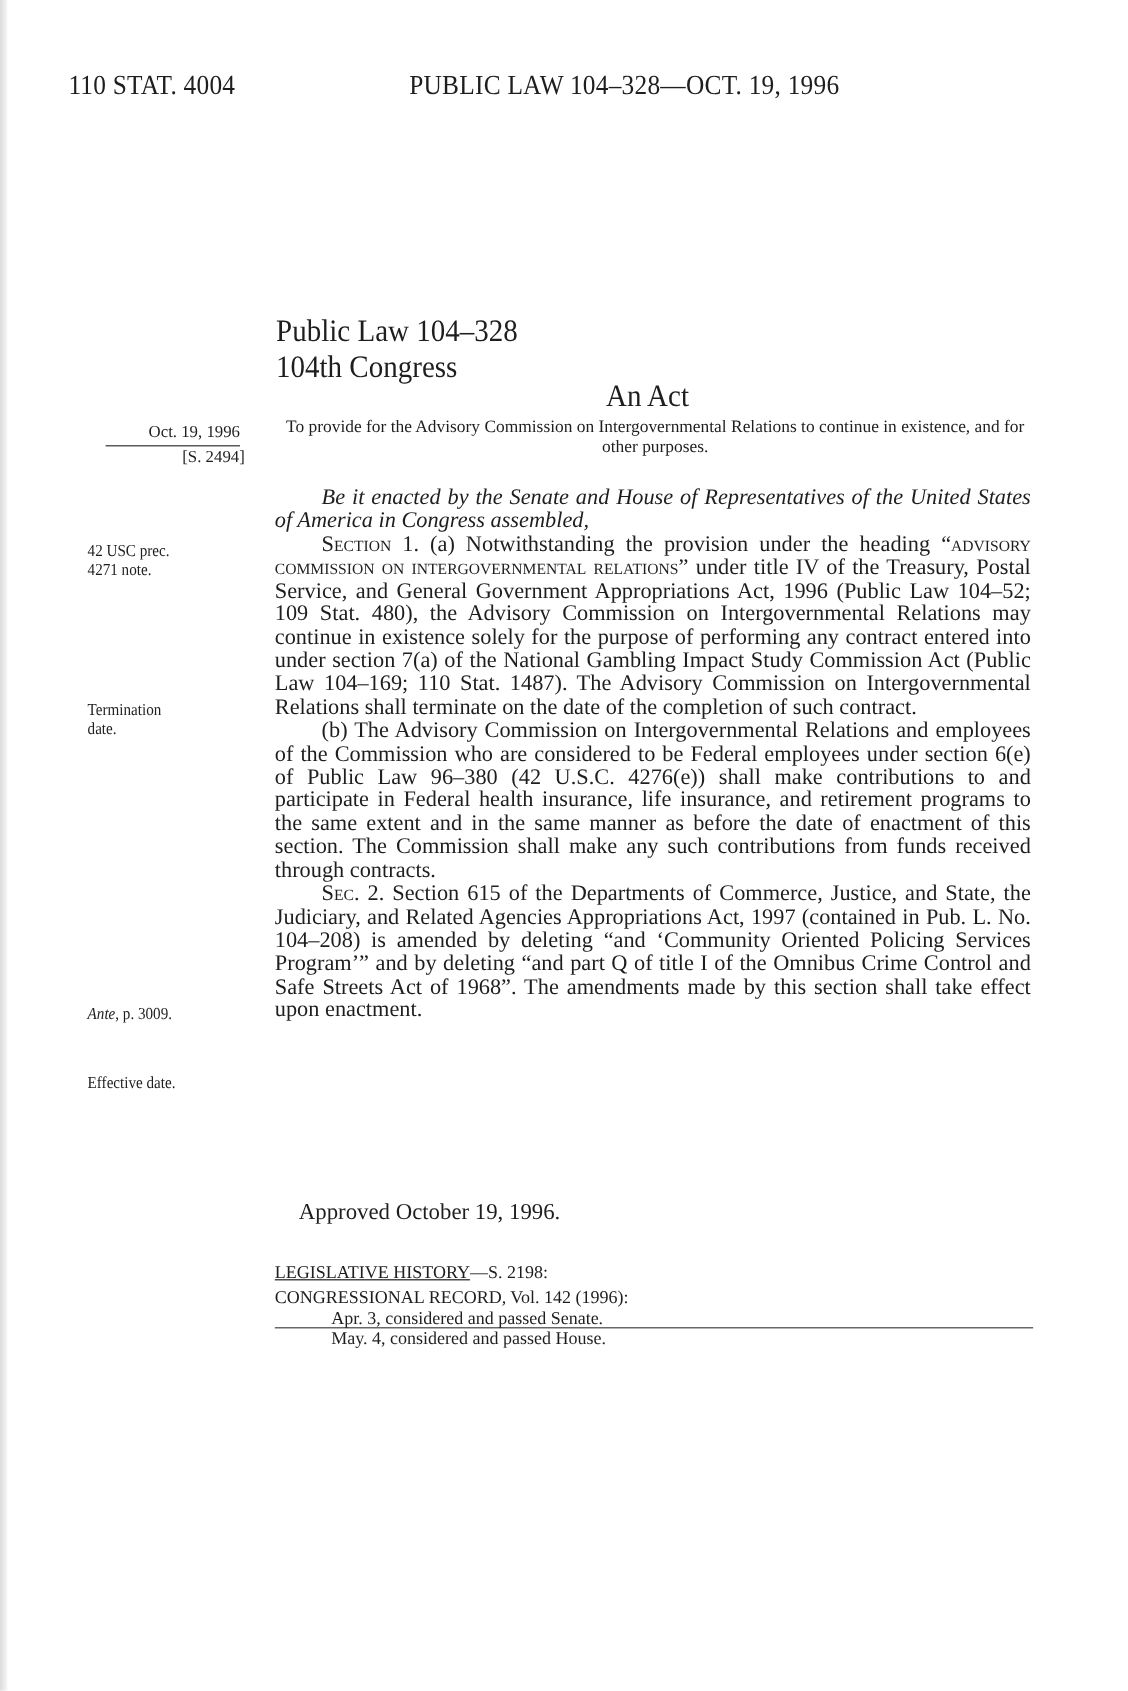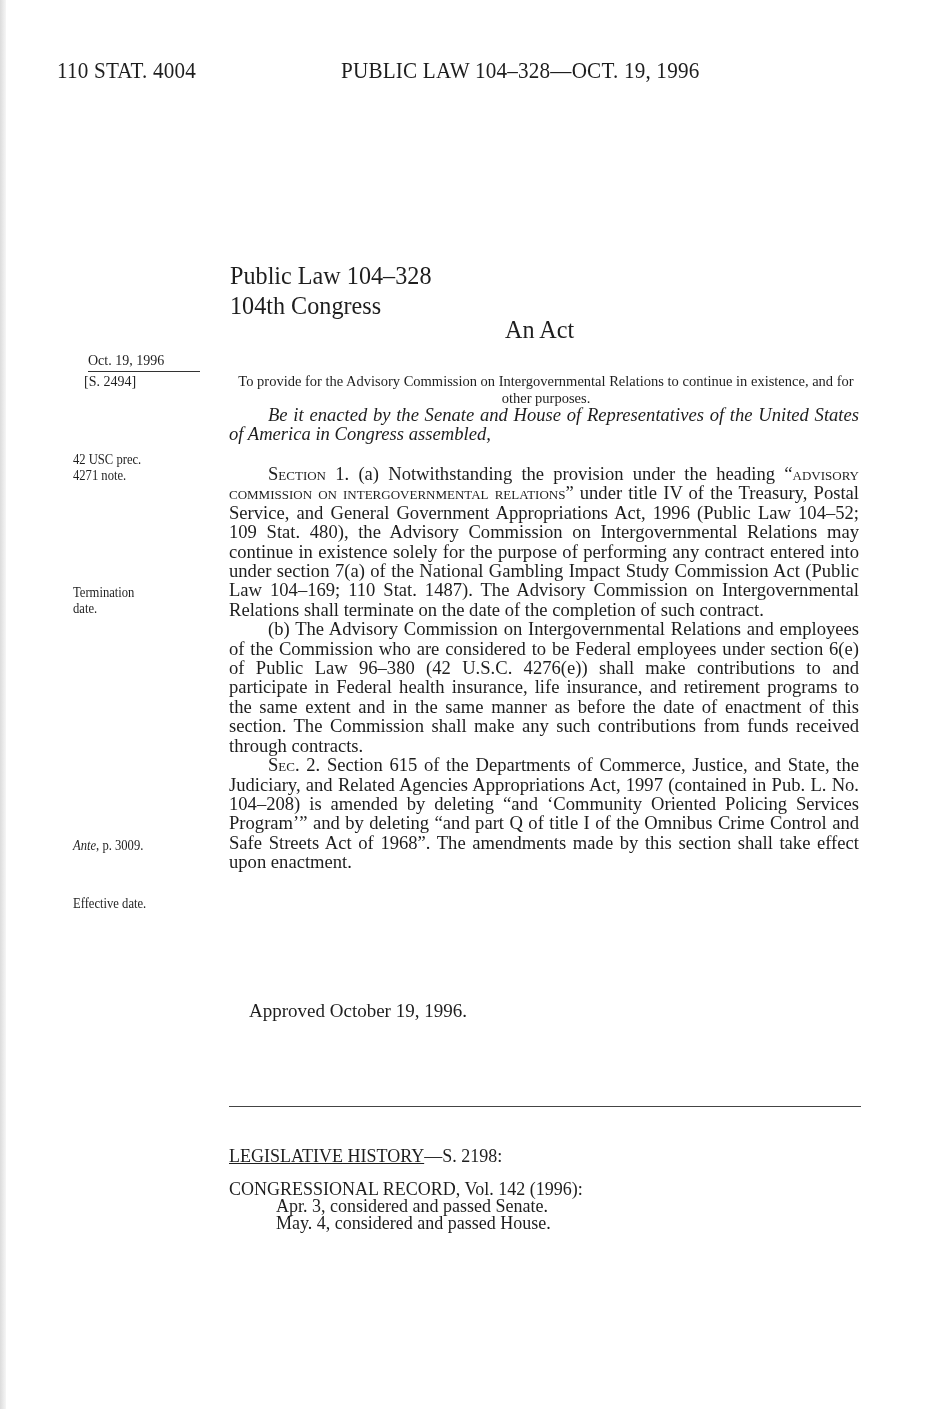--- a/index.html
+++ b/index.html
@@ -6,31 +6,31 @@
   body {
     width:940px; height:1409px; background:#ffffff; position:relative; overflow:hidden;
     font-family:"Liberation Serif","DejaVu Serif",serif; color:#1e1e1e;
   }
   .edge { position:absolute; left:0; top:0; width:6px; height:1409px; background:linear-gradient(to right,#dcdcdc,#f6f6f6); }
   .abs { position:absolute; }
   .running { top:58px; font-size:23px; letter-spacing:0.2px; font-family:"Liberation Serif",serif; transform:scaleX(0.92); transform-origin:left; }
   .pl-title { left:230px; top:261px; font-size:26px; line-height:30px; transform:scaleX(0.93); transform-origin:left; }
   .act { left:505px; top:315px; font-size:26px; transform:scaleX(0.93); transform-origin:left; }
   .margin { left:73px; font-size:14px; line-height:16px; transform:scaleX(0.9); transform-origin:left; }
-  .date-block { left:84px; top:352px; width:120px; text-align:left; font-size:14px; line-height:18px; }
+  .date-block { left:84px; top:352px; width:120px; text-align:right; font-size:14px; line-height:18px; }
   .date-block .d1 { display:block; border-bottom:1.5px solid #333; padding-bottom:1px; width:112px; margin:0 auto; }
   .date-block .d2 { display:block; padding-top:1px; }
-  .purpose { left:232px; top:373px; width:628px; text-align:center; font-size:14.5px; line-height:17px; }
+  .purpose { left:232px; top:348px; width:628px; text-align:center; font-size:14.5px; line-height:17px; }
   .body-text { left:229px; width:630px; font-size:18.6px; line-height:19.4px; text-align:justify; }
   .body-text p { margin:0; text-indent:39px; text-align:justify; }
   .sc { font-variant:small-caps; }
   .enact { top:405px; font-style:italic; }
   .approved { left:249px; top:956px; font-size:19px;margin-top:44px; }
   .hist-rule { left:229px; top:1106px; width:632px; height:0; border-top:1.5px solid #444; }
-  .hist { left:229px; top:1148px; font-size:18px; line-height:17px; }
+  .hist { left:229px; top:1053px; font-size:15px; line-height:17px; }
   .hist .h1 { text-decoration:underline; }
   .hist .item { padding-left:47px; display:block; }
 </style>
 </head>
 <body>
 
 <div class="edge"></div>
 
 <div class="abs running" style="left:57px;">110 STAT. 4004</div>
 <div class="abs running" style="left:341px;">PUBLIC LAW 104–328—OCT. 19, 1996</div>
@@ -58,27 +58,27 @@
 </div>
 <div class="abs margin" style="top:838px;">
   <i>Ante</i><span>, p. 3009.</span>
 </div>
 <div class="abs margin" style="top:896px;">Effective date.</div>
 
 <div class="abs body-text enact">
   <p>Be it enacted by the Senate and House of Representatives of the United States of America in Congress assembled,</p>
 </div>
 
-<div class="abs body-text" style="top:444px;margin-top:20px;">
+<div class="abs body-text" style="top:444px;">
   <p><span class="sc">Section 1.</span> <span>(a) Notwithstanding the provision under the heading “<span class="sc">advisory commission on intergovernmental relations</span>” under title IV of the Treasury, Postal Service, and General Government Appropriations Act, 1996 (Public Law 104–52; 109 Stat. 480), the Advisory Commission on Intergovernmental Relations may continue in existence solely for the purpose of performing any contract entered into under section 7(a) of the National Gambling Impact Study Commission Act (Public Law 104–169; 110 Stat. 1487). The Advisory Commission on Intergovernmental Relations shall terminate on the date of the completion of such contract.</span></p>
   <p>(b) The Advisory Commission on Intergovernmental Relations and employees of the Commission who are considered to be Federal employees under section 6(e) of Public Law 96–380 (42 U.S.C. 4276(e)) shall make contributions to and participate in Federal health insurance, life insurance, and retirement programs to the same extent and in the same manner as before the date of enactment of this section. The Commission shall make any such contributions from funds received through contracts.</p>
   <p><span class="sc">Sec. 2.</span> <span>Section 615 of the Departments of Commerce, Justice, and State, the Judiciary, and Related Agencies Appropriations Act, 1997 (contained in Pub. L. No. 104–208) is amended by deleting “and ‘Community Oriented Policing Services Program’” and by deleting “and part Q of title I of the Omnibus Crime Control and Safe Streets Act of 1968”. The amendments made by this section shall take effect upon enactment.</span></p>
 </div>
 
 <div class="abs approved">Approved October 19, 1996.</div>
 
 <div class="abs hist-rule"></div>
 <div class="abs hist">
   <div><span class="h1">LEGISLATIVE HISTORY</span><span>—S. 2198:</span></div>
-  <div style="margin-top:16px;">CONGRESSIONAL RECORD, Vol. 142 (1996):</div>
+  <div style="margin-top:4px;">CONGRESSIONAL RECORD, Vol. 142 (1996):</div>
   <span class="item">Apr. 3, considered and passed Senate.</span>
   <span class="item">May. 4, considered and passed House.</span>
 </div>
 
 </body></html>

